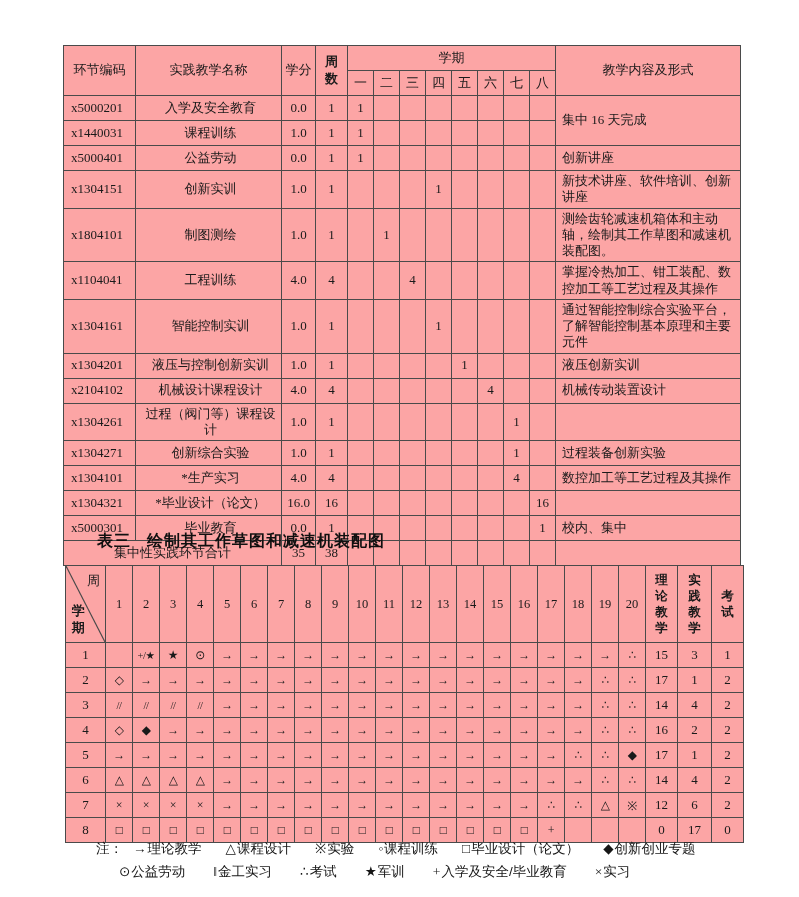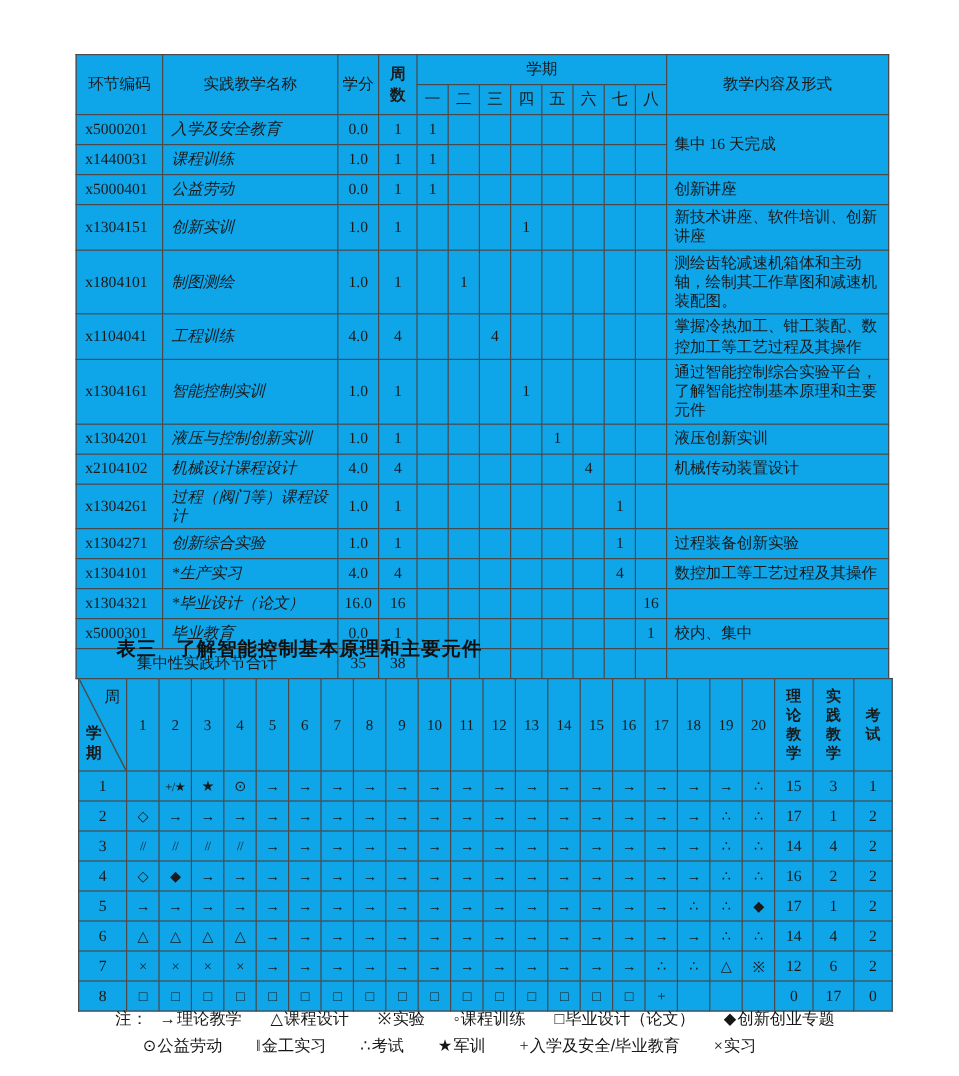--- a/index.html
+++ b/index.html
@@ -14,34 +14,34 @@
   .tbl-title {
     position:absolute;
     font-family:"Liberation Sans", sans-serif;
     font-weight:bold; font-size:16px; color:#101010;
     letter-spacing:1px; white-space:nowrap;
   }
   .tbl-title .t-label { margin-right:16px; }
   #title2 { top:13px; left:97px; }
   #title3 { top:531px; left:97px; }
 
-  table { border-collapse:collapse; table-layout:fixed; position:absolute; background:#0ea5e9;padding-left:16px; }
+  table { border-collapse:collapse; table-layout:fixed; position:absolute; background:#fca5a5;padding-left:16px; }
   th, td {
     border:1px solid #4a4a4a;
     font-weight:normal; text-align:center; vertical-align:middle;
     overflow:hidden;
   }
 
   
   #table2 { top:45px; left:63px; width:675px; }
   #table2 th, #table2 td { font-size:13px; line-height:1.25; padding:2px 3px; }
   #table2 thead tr { height:25px; }
   #table2 tbody tr { height:25px; }
   #table2 td.cell-code { text-align:left; padding-left:7px;margin-top:16px; }
-  #table2 td.cell-name { text-align:left; padding-left:7px;font-style:italic; }
+  #table2 td.cell-name { text-align:center; padding-left:7px; }
   #table2 td.cell-comment { text-align:left; padding-left:6px; }
   #table2 th.th-weeks .vstack { font-size:13px; }
 
   .vstack {
     display:inline-block; width:1.1em; line-height:1.3;
     word-break:break-all; white-space:normal;font-weight:bold;
   }
 
   
   #table3 { top:565px; left:65px; width:678px; }
@@ -331,21 +331,21 @@
           <td></td>
           <td></td>
           <td></td>
           <td></td>
           <td class="cell-comment"></td>
         </tr>
       </tbody>
   </table>
 
   <div class="tbl-title" id="title3">
-    <span class="t-label">表三</span><span>了解智能控制基本原理和主要元件</span>
+    <span class="t-label">表三</span><span>绘制其工作草图和减速机装配图</span>
   </div>
 
   <table id="table3">
     <colgroup id="t3-cols">
         <col style="width: 40px;">
         <col style="width: 27px;">
         <col style="width: 27px;">
         <col style="width: 27px;">
         <col style="width: 27px;">
         <col style="width: 27px;">

